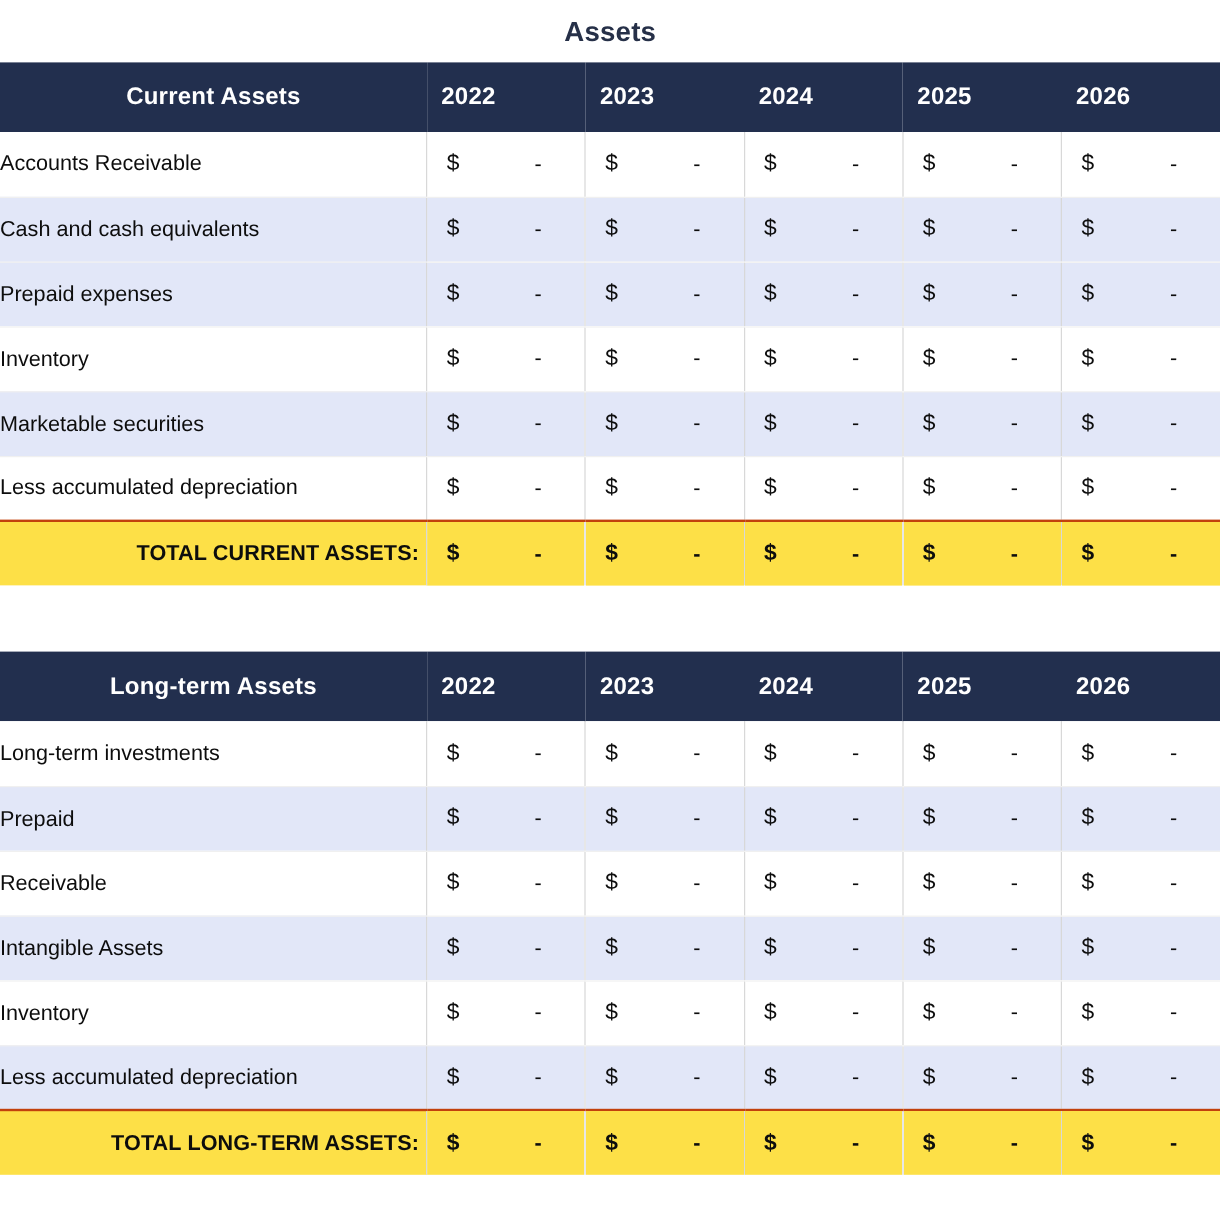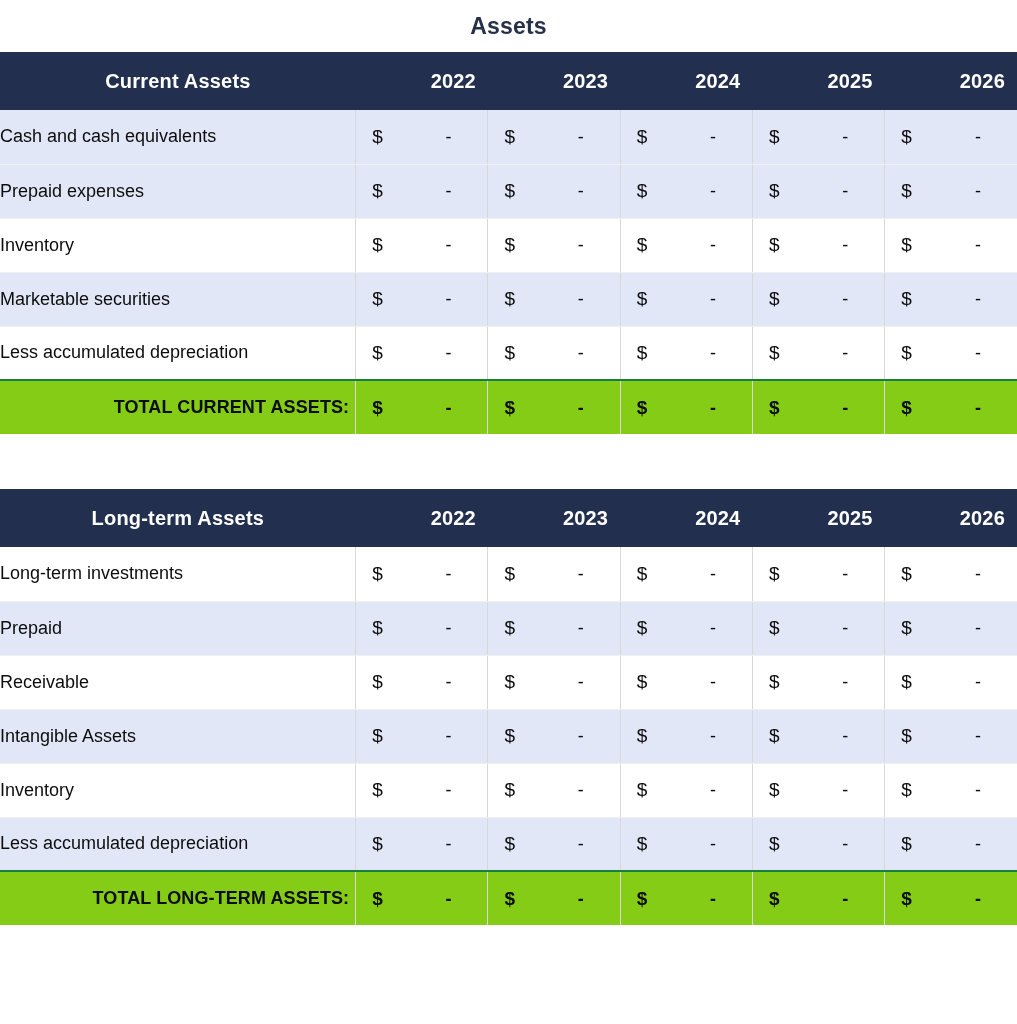--- a/index.html
+++ b/index.html
@@ -50,21 +50,21 @@
     height: 58px;
     padding: 12px;
     vertical-align: middle;
   }
   th.hd-label {
     text-align: center;
     padding-right: 78px;
     letter-spacing: 0.2px;
   }
   th.hd-year {
-    text-align: right;
+    text-align: left;
     padding-right: 20px;
     letter-spacing: 0.2px;
   }
 
   
   .fin-table tbody tr { height: 54px; }
   .fin-table tbody tr.odd  { background: #ffffff; }
   .fin-table tbody tr.even { background: #E2E7F8; }
 
   .fin-table tbody td {
@@ -98,24 +98,24 @@
     position: absolute;
     right: 36px;
     top: 50%;
     transform: translateY(-50%);
     font-size: 18px;
   }
 
   
   tr.total-row { height: 54px; }
   tr.total-row td {
-    border-top: 2px solid #15803d;
+    border-top: 2px solid #c2410c;
     border-bottom: none;
     font-weight: bold;
-    background: #84cc16;
+    background: #fde047;
     margin-left: 30px;
   }
   tr.total-row td.cell-label {
     text-align: right;
     padding-right: 6px;
     font-size: 18px;
     letter-spacing: 0.1px;
   }
   tr.total-row td.cell-money .cur,
   tr.total-row td.cell-money .amt { font-weight: bold; }
@@ -144,20 +144,43 @@
         <tr>
           <th class="hd-label">Current Assets</th>
           <th class="hd-year">2022</th>
           <th class="hd-year">2023</th>
           <th class="hd-year">2024</th>
           <th class="hd-year">2025</th>
           <th class="hd-year">2026</th>
         </tr>
       </thead>
       <tbody>
+        <tr class="odd">
+          <td class="cell-label">Accounts Receivable</td>
+          <td class="cell-money">
+              <span class="cur">$</span>
+              <span class="amt">-</span>
+            </td>
+          <td class="cell-money">
+              <span class="cur">$</span>
+              <span class="amt">-</span>
+            </td>
+          <td class="cell-money">
+              <span class="cur">$</span>
+              <span class="amt">-</span>
+            </td>
+          <td class="cell-money">
+              <span class="cur">$</span>
+              <span class="amt">-</span>
+            </td>
+          <td class="cell-money">
+              <span class="cur">$</span>
+              <span class="amt">-</span>
+            </td>
+        </tr>
         <tr class="even">
           <td class="cell-label">Cash and cash equivalents</td>
           <td class="cell-money">
               <span class="cur">$</span>
               <span class="amt">-</span>
             </td>
           <td class="cell-money">
               <span class="cur">$</span>
               <span class="amt">-</span>
             </td>

